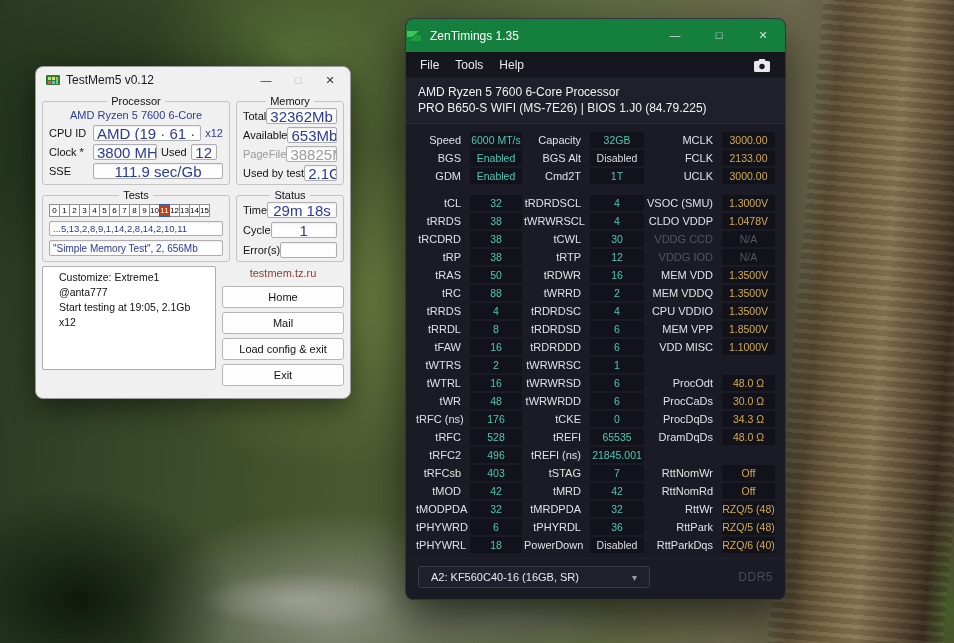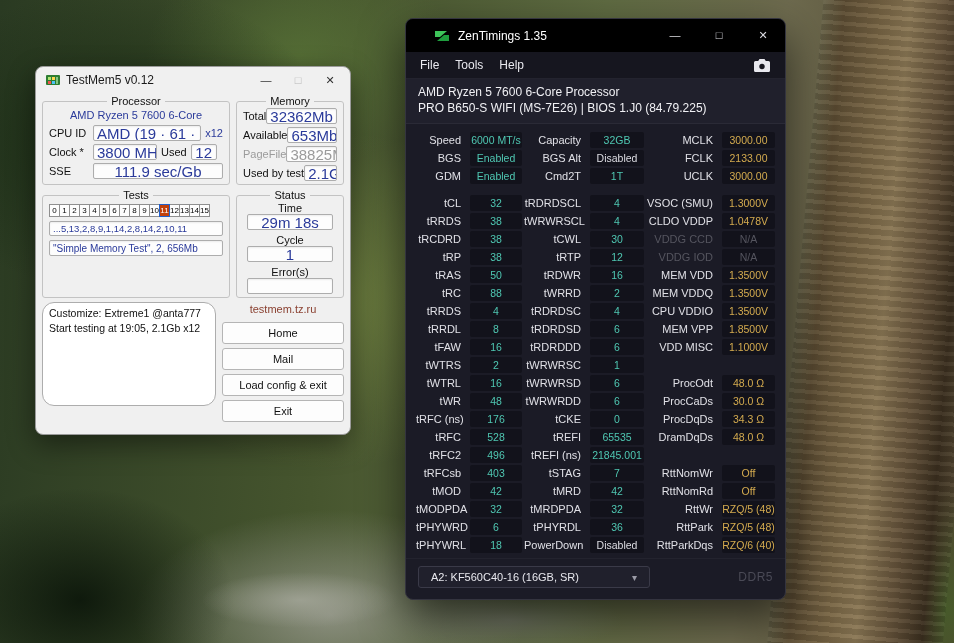--- a/index.html
+++ b/index.html
@@ -62,34 +62,34 @@
   .mrow { display:flex; justify-content:space-between; align-items:center; margin-bottom:3px; }
   .mbox { width:82px; }
   .mrow.dim .flabel { color:#9b9b9b; }
   .mrow.dim .tmbox { color:#9b9b9b; }
   .tcells { display:flex; margin:2px 0 4px 1px; }
   .tcell { width:11px; height:13px; line-height:12px; font-size:8px; text-align:center;
     border:1px solid #8f8f8f; margin-left:-1px; background:#fdfdfd; color:#000; }
   .tcell.active { background:#c2410c; border-color:#2160cc; color:#fff; position:relative; z-index:1; }
   .seqbox { height:15px; line-height:14px; font-size:9.5px; text-align:left; margin-bottom:4px; }
   .curbox { height:16px; line-height:15px; font-size:10px; text-align:left; }
-  .srow { display:flex; justify-content:flex-end; align-items:center; margin-bottom:4px;flex-direction:column; }
+  .srow { display:flex; justify-content:flex-end; align-items:center; margin-bottom:4px; }
   .sbox { width:86px; }
   .tm5-row3 { display:flex; gap:6px; margin-top:3px; }
-  .tm5-log { flex:1; height:104px; background:#fff; border:1px solid #adadad; border-radius:12px;
-    padding:3px 6px; font-size:10.5px; color:#111; white-space:pre-line; line-height:15px; }
+  .tm5-log { flex:1; height:104px; background:#fff; border:1px solid #adadad; border-radius:2px;
+    padding:3px 16px; font-size:10.5px; color:#111; white-space:pre-line; line-height:15px; }
   .tm5-rightcol { width:122px; display:flex; flex-direction:column; }
   .site { font-size:11px; color:#8a4030; text-align:center; margin:1px 0 7px; }
   .tmbtn { height:22px; margin-bottom:4px; font-size:11px; color:#111; background:#fdfdfd;
     border:1px solid #b5b5b5; border-radius:3px; width:100%; }
 
   
   .zt { left:405px; top:18px; width:381px; background:#1b1b26; color:#e4e4ea;
     border:1px solid #34343f; box-shadow:0 18px 44px rgba(0,0,0,.6); }
-  .zt-titlebar { height:33px; display:flex; align-items:center; gap:8px; padding-left:28px; background:#000000; }
+  .zt-titlebar { height:33px; display:flex; align-items:center; gap:8px; padding-left:0; background:#15803d; }
   .zt-title { font-size:12px; color:#ffffff; }
   .zt-controls { margin-left:auto; display:flex; }
   .zt-ctl { width:44px; height:33px; line-height:33px; text-align:center; font-size:11px; color:#dcdce2; }
   .zt-menubar { display:flex; align-items:center; height:27px; padding:0 10px 0 6px; background:#16161f;
     border-bottom:1px solid #23232e; }
   .zt-menu-item { padding:0 8px; font-size:12px; color:#e8e8ee; }
   .zt-camera { margin-left:auto; width:26px; height:20px; display:flex; align-items:center;
     justify-content:center; border-radius:3px; }
   .zt-info { padding:5px 12px 7px; background:#20202c; border-bottom:1px solid #2a2a36; }
   .zt-info-line { font-size:12px; line-height:16px; color:#f0f0f4; white-space:nowrap; }

